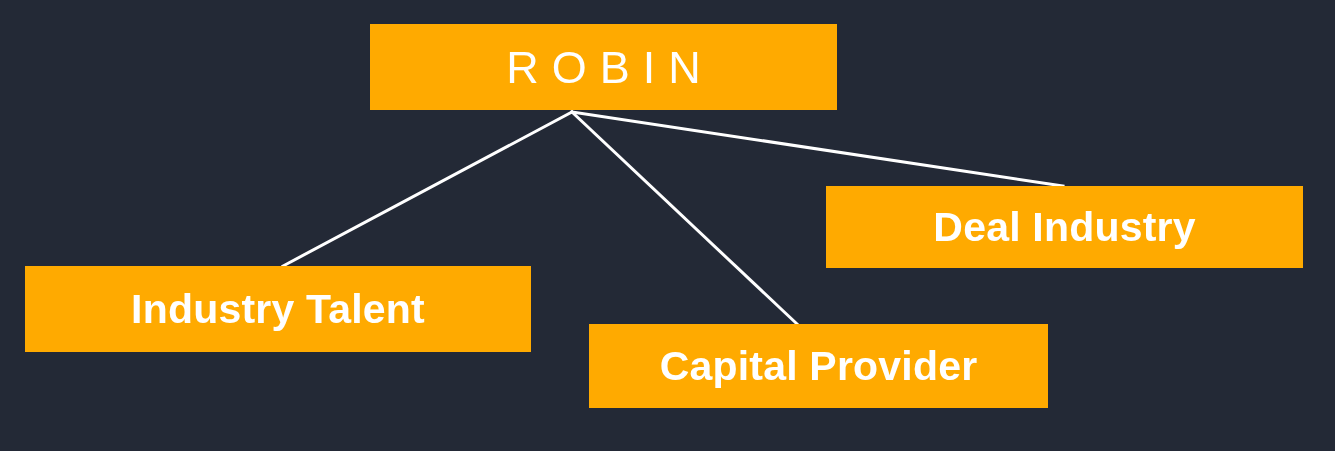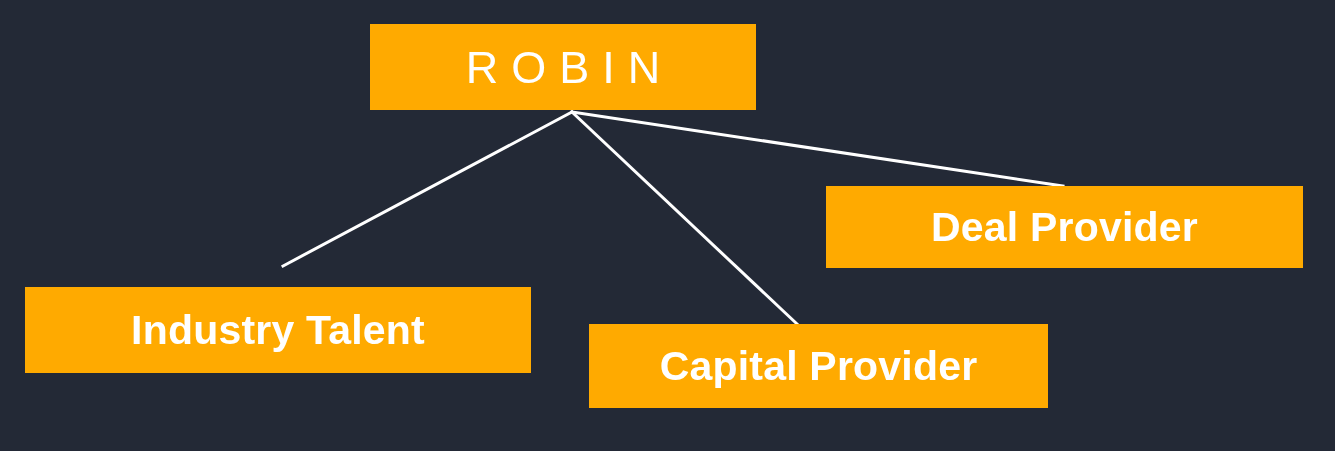--- a/index.html
+++ b/index.html
@@ -39,36 +39,35 @@
     line-height: 1;
   }
   .node-label {
     display: block;
     color: #FFFFFF;
   }
   
   #node-robin {
     left: 370px;
     top: 24px;
-    width: 386px;
+    width: 467px;
     height: 86px;
   }
   #node-robin .node-label {
     font-size: 45px;
     font-weight: 500;
     letter-spacing: 13px;
     text-indent: 13px;
   }
   
   #node-industry-talent {
     left: 25px;
     top: 266px;
     width: 506px;
     height: 86px;
-    margin-top: 21px;
   }
   #node-capital-provider {
     left: 589px;
     top: 324px;
     width: 459px;
     height: 84px;
   }
   #node-deal-structure {
     left: 826px;
     top: 186px;
@@ -100,16 +99,16 @@
 
   <div class="node" id="node-industry-talent">
     <span class="node-label">Industry Talent</span>
   </div>
 
   <div class="node" id="node-capital-provider">
     <span class="node-label">Capital Provider</span>
   </div>
 
   <div class="node" id="node-deal-structure">
-    <span class="node-label">Deal Provider</span>
+    <span class="node-label">Deal Industry</span>
   </div>
 
 </div>
 
 </body></html>

